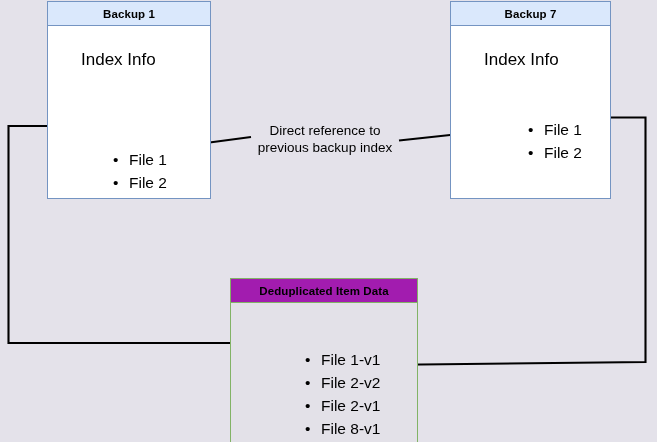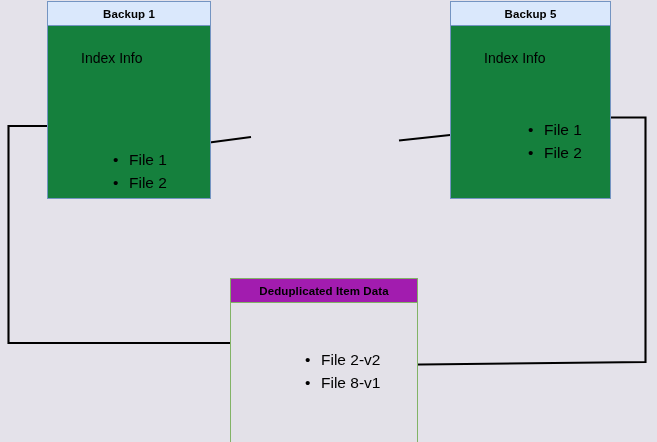--- a/index.html
+++ b/index.html
@@ -25,21 +25,21 @@
     position: absolute;
     left: 0; top: 0;
     width: 657px;
     height: 442px;
     overflow: visible;
     pointer-events: none;
   }
   .box {
     position: absolute;
     box-sizing: border-box;
-    background: #15803d;
+    background: #ffffff;
     border: 1px solid #7494c2;
   }
   .box.green {
     background: #e3e1e8;
     border: 1px solid #82b366;
   }
   .box-header {
     box-sizing: border-box;
     height: 24px;
     background: #dae8fc;
@@ -58,21 +58,21 @@
   }
   .box-body {
     position: relative;
     box-sizing: border-box;
     height: calc(100% - 24px);
   }
   .index-label {
     position: absolute;
     left: 33px;
     top: 24px;
-    font-size: 14px;
+    font-size: 17px;
     color: #000;
     white-space: nowrap;
   }
   ul.file-list {
     position: absolute;
     margin: 16px;
     padding: 0 0 0 18px;
     list-style: none;
   }
   ul.file-list li {
@@ -152,39 +152,43 @@
       <div class="index-label">Index Info</div>
       <ul class="file-list">
         <li>File 1</li>
         <li>File 2</li>
       </ul>
     </div>
   </div>
 
   <div class="box" id="backup2">
     <div class="box-header">
-      <span>Backup 5</span>
+      <span>Backup 7</span>
     </div>
     <div class="box-body">
       <div class="index-label">Index Info</div>
       <ul class="file-list">
         <li>File 1</li>
         <li>File 2</li>
       </ul>
     </div>
   </div>
 
   <div class="box green" id="dedup">
     <div class="box-header">
       <span>Deduplicated Item Data</span>
     </div>
     <div class="box-body">
       <ul class="file-list">
+        <li>File 1-v1</li>
         <li>File 2-v2</li>
+        <li>File 2-v1</li>
         <li>File 8-v1</li>
       </ul>
     </div>
   </div>
 
   <div class="edge-label" id="label-direct-ref">
+    <div>Direct reference to</div>
+    <div>previous backup index</div>
   </div>
 
 </div>
 
 </body></html>

